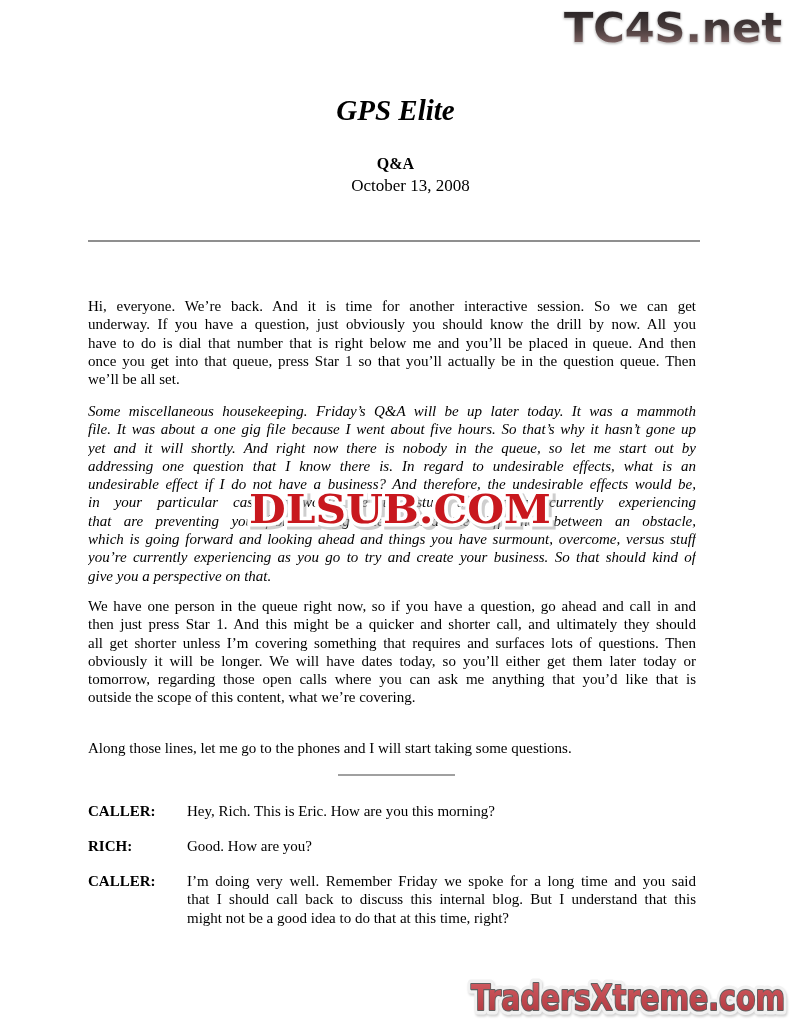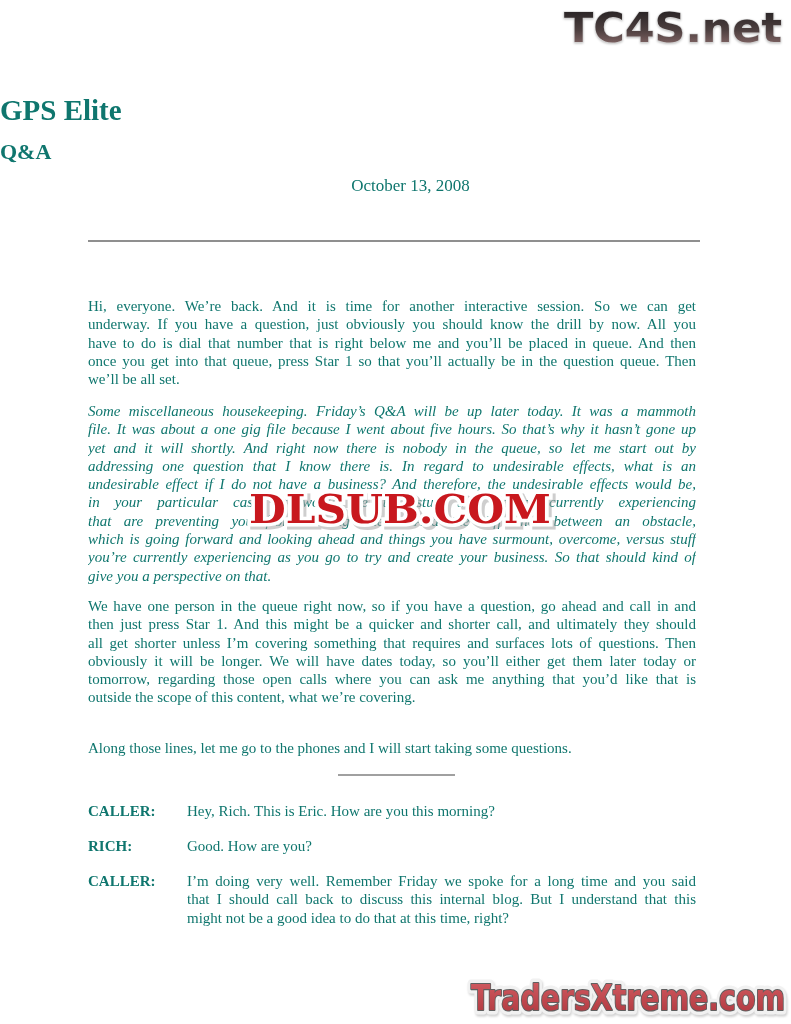--- a/index.html
+++ b/index.html
@@ -3,31 +3,31 @@
 <meta charset="utf-8">
 <style>
   html, body { margin: 0; padding: 0; background: #ffffff; }
   .page {
     position: relative;
     width: 791px;
     height: 1024px;
     background: #ffffff;
     overflow: hidden;
     font-family: "Liberation Serif", "DejaVu Serif", serif;
-    color: #0f766e;
+    color: #000000;
   }
 
   
   .tc4s { position: absolute; top: 3px; right: 5px; filter: drop-shadow(0 1px 1px rgba(0,0,0,0.25)); }
 
   
-  .h-title { position: absolute; top: 92px; left: 0; width: 100%; 
-             font-size: 29px; font-weight: bold; line-height: 36px; }
-  .h-sub   { position: absolute; top: 138px; left: 0; width: 100%; text-align: left;
-             font-size: 22px; font-weight: bold; line-height: 28px; }
+  .h-title { position: absolute; top: 92px; left: 0; width: 100%; text-align: center;
+             font-size: 29px; font-weight: bold; line-height: 36px; font-style: italic; }
+  .h-sub   { position: absolute; top: 150px; left: 0; width: 100%; text-align: center;
+             font-size: 16px; font-weight: bold; line-height: 28px; }
   .h-date  { position: absolute; top: 174px; left: 0; width: 100%; text-align: center;
              font-size: 17px; line-height: 24px; margin-left: 15px; }
 
   .rule { position: absolute; top: 240px; left: 88px; width: 612px; height: 2px; background: #8f8f8f; }
 
   .para { position: absolute; left: 88px; width: 608px; font-size: 15px; line-height: 18.3px; }
   .p1 { top: 297px; } .p2 { top: 402px; font-style: italic; } .p3 { top: 597px; } .p4 { top: 727px; margin-top: 12px; }
 
   .jl { text-align: justify; text-align-last: justify; height: 18.3px; overflow: hidden; }
   .jl.last { text-align-last: left; }

